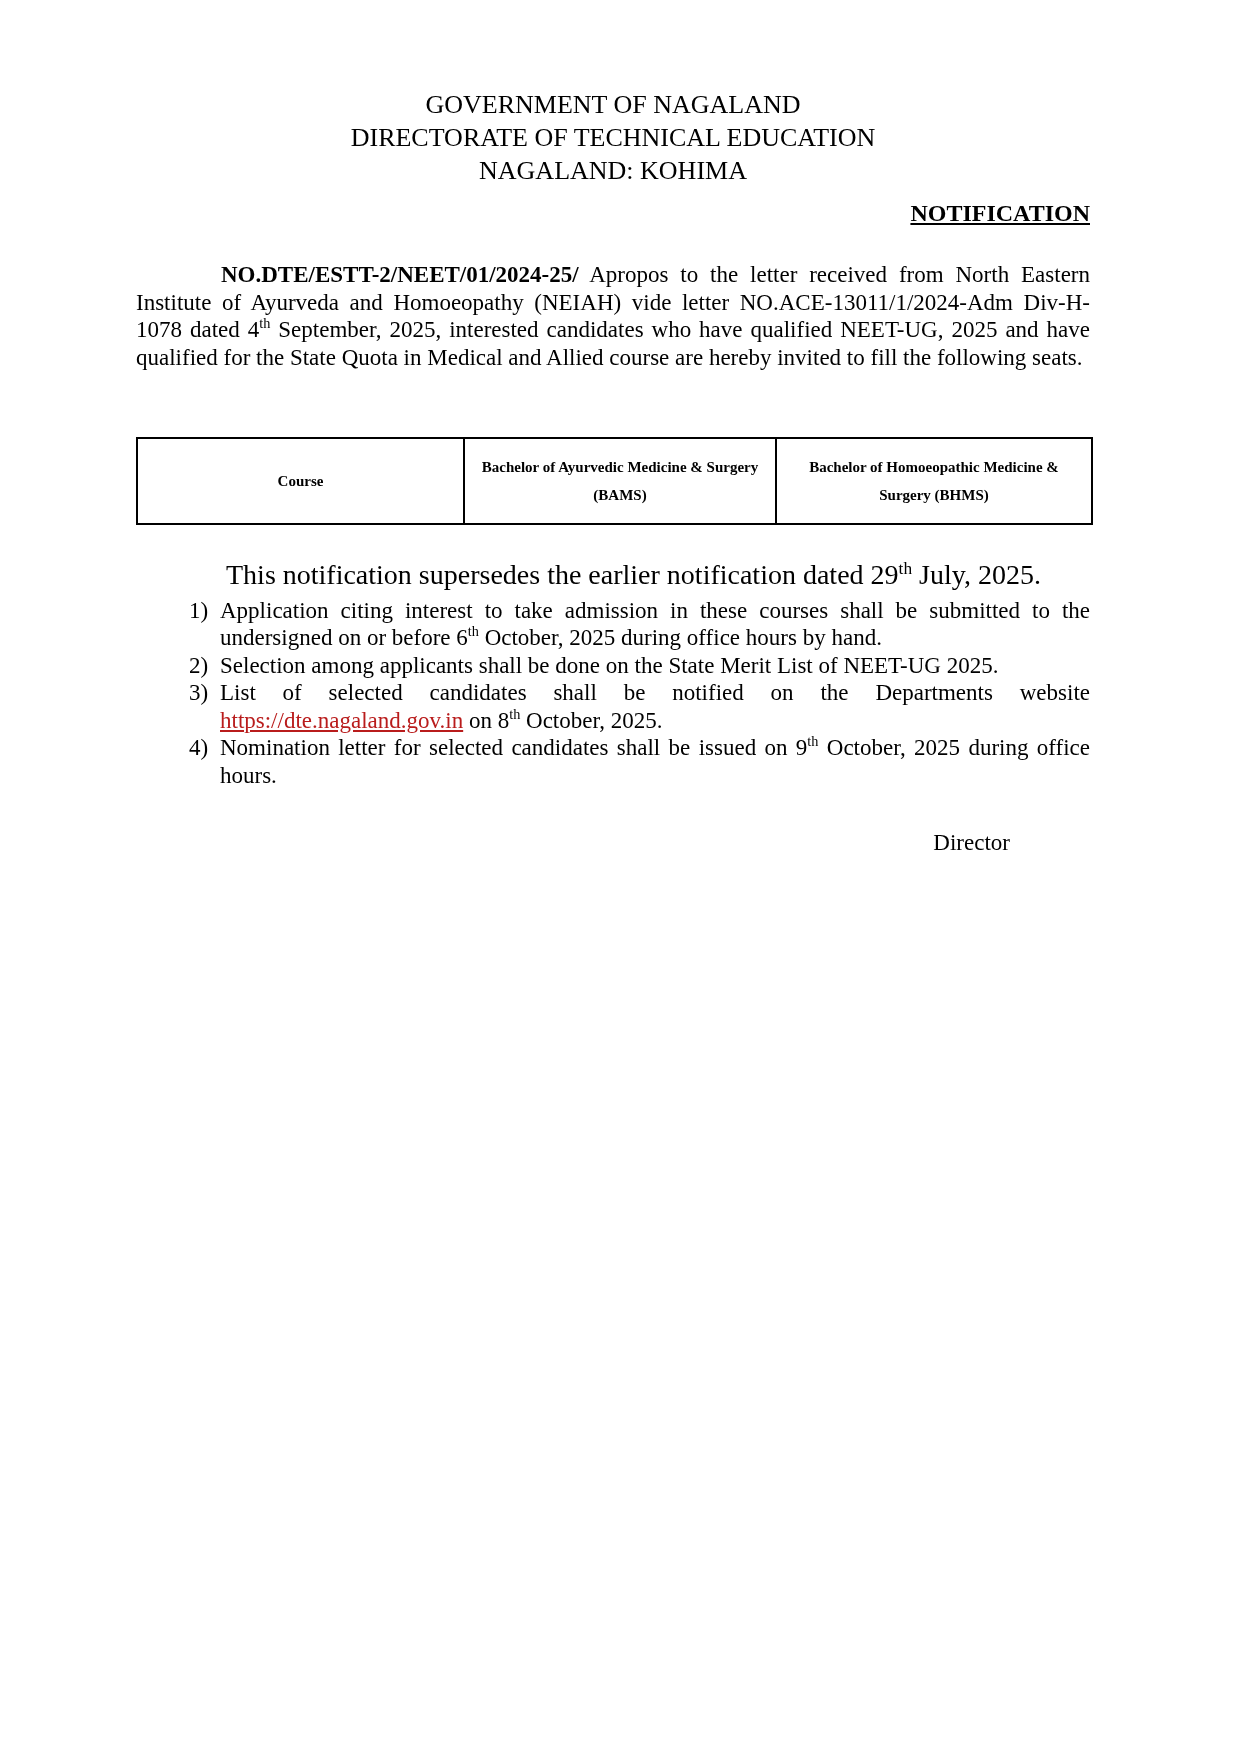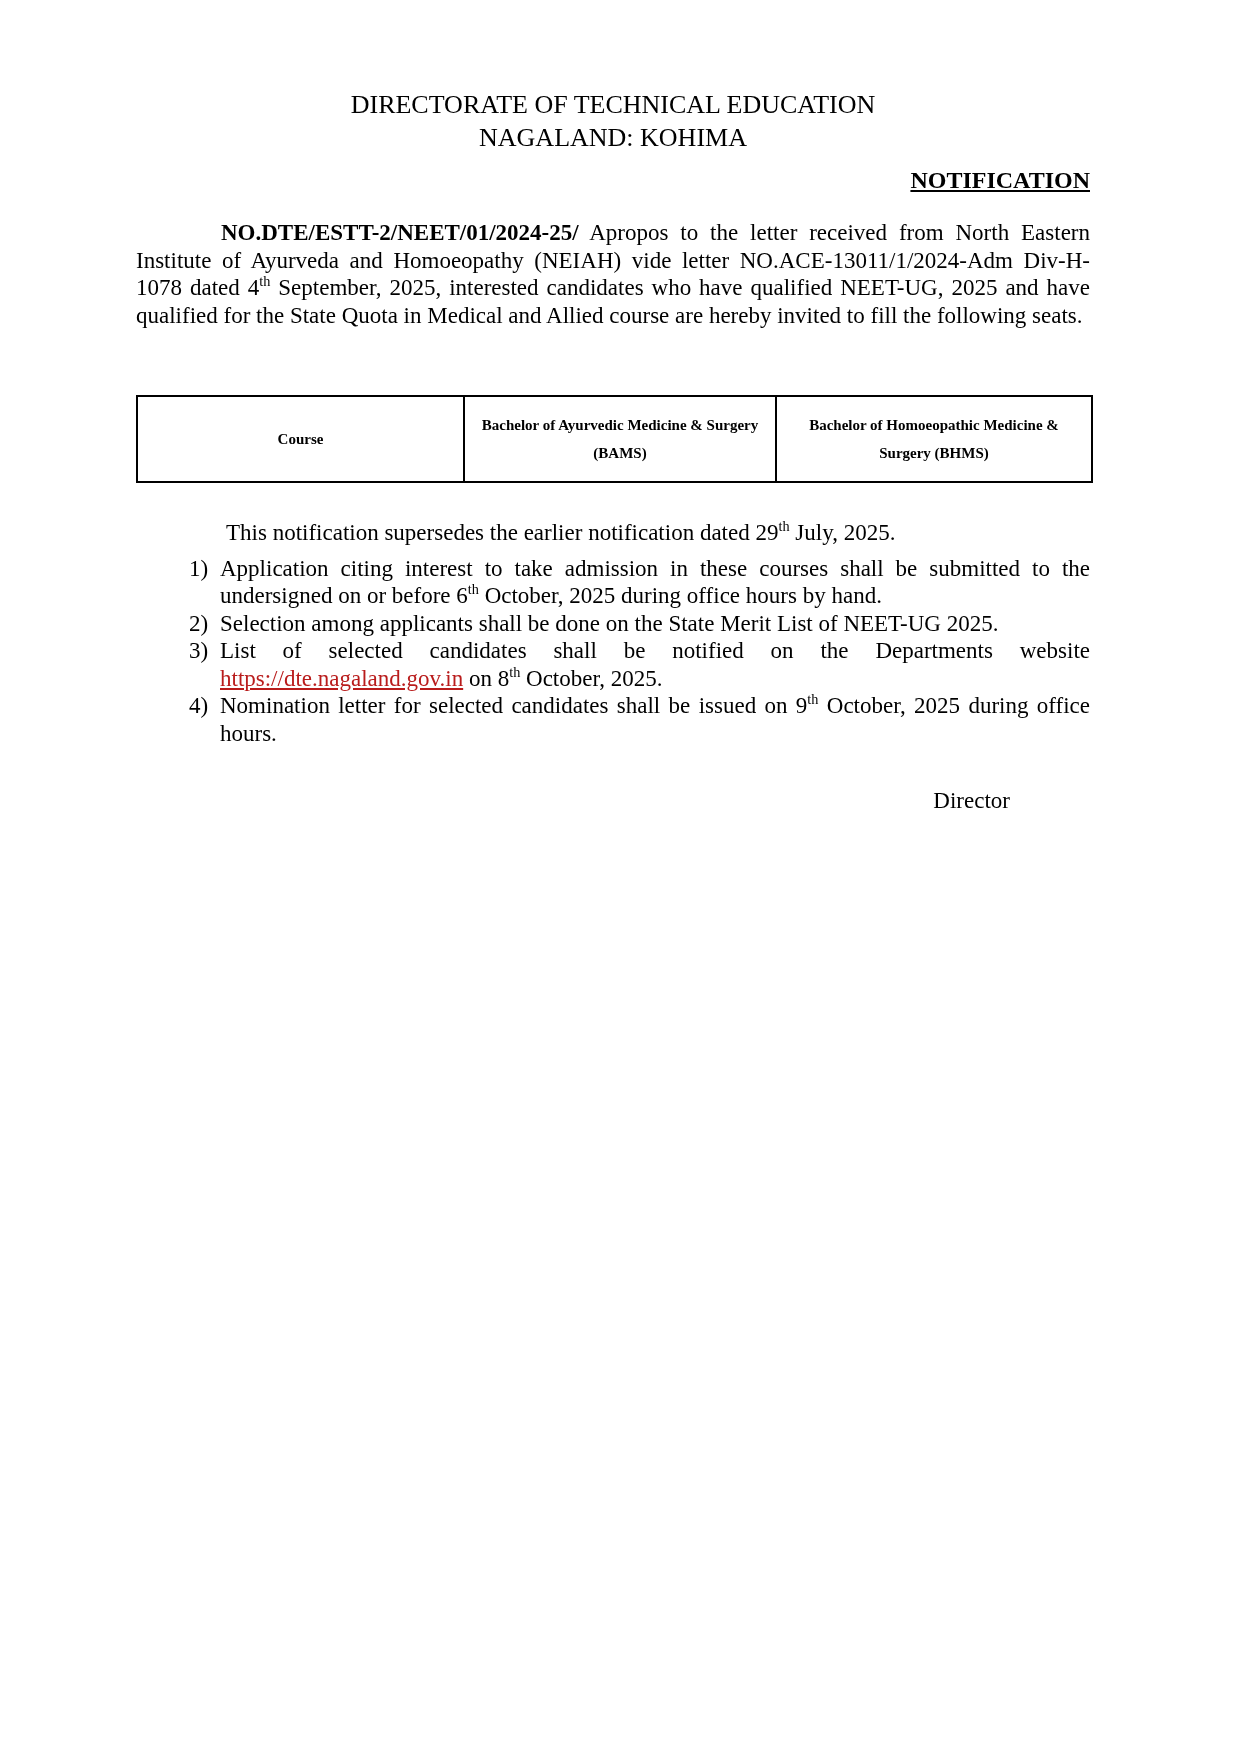--- a/index.html
+++ b/index.html
@@ -38,21 +38,21 @@
     margin-top: 12px;
   }
   .notif-title {
     display: inline-block;
     font-size: 24px;
     font-weight: bold;
     text-decoration: underline;
     line-height: 28px;
   }
   .intro {
-    margin-top: 25px;
+    margin-top: 34px;
     font-size: 23px;
     line-height: 27.5px;
     text-align: justify;
     text-indent: 85px;
   }
   .seats-table {
     margin-top: 66px;
     width: 955px;
     border-collapse: collapse;
     table-layout: fixed;
@@ -76,21 +76,21 @@
   }
   .seats-table td.course-cell {
     text-align: justify;
   }
   .seats-table td.seat-cell {
     text-align: center;
   }
   .supersede {
     margin-top: 36px;
     padding-left: 90px;
-    font-size: 23px;
+    font-size: 28px;
     line-height: 27.5px;
   }
   .important-heading {
     margin-top: 30px;
     text-align: center;
     font-size: 24px;
     font-weight: bold;
     line-height: 28px;
   }
   .num-list {
@@ -139,20 +139,21 @@
   }
   b { font-weight: bold; }
 </style>
 </head>
 <body>
 
 <div class="page">
   <div class="content">
 
     <div class="letterhead">
+      <div>GOVERNMENT OF NAGALAND</div>
       <div>DIRECTORATE OF TECHNICAL EDUCATION</div>
       <div>NAGALAND: KOHIMA</div>
     </div>
 
 
     <div class="notif-title-row">
       <span class="notif-title">NOTIFICATION</span>
     </div>
 
     <div class="intro"><b>NO.DTE/ESTT-2/NEET/01/2024-25/</b><span> Apropos to the letter received from North Eastern Institute of Ayurveda and Homoeopathy (NEIAH) vide letter NO.ACE-13011/1/2024-Adm Div-H-1078 dated 4</span><sup>th</sup><span> September, 2025, interested candidates who have qualified NEET-UG, 2025 and have qualified for the State Quota in Medical and Allied course are hereby invited to fill the following seats.</span></div>

